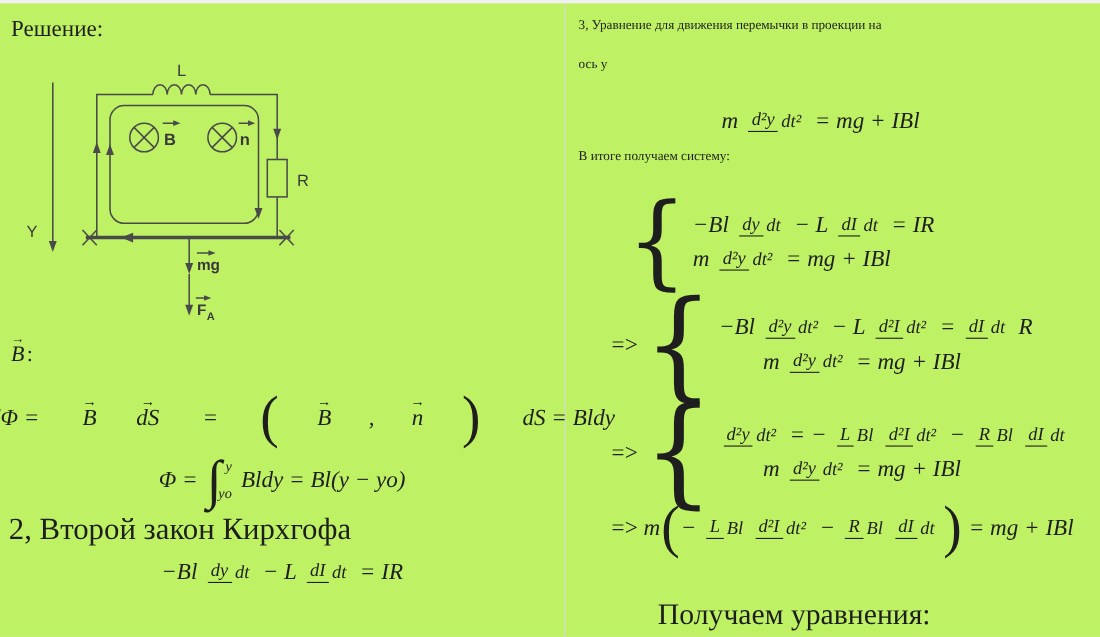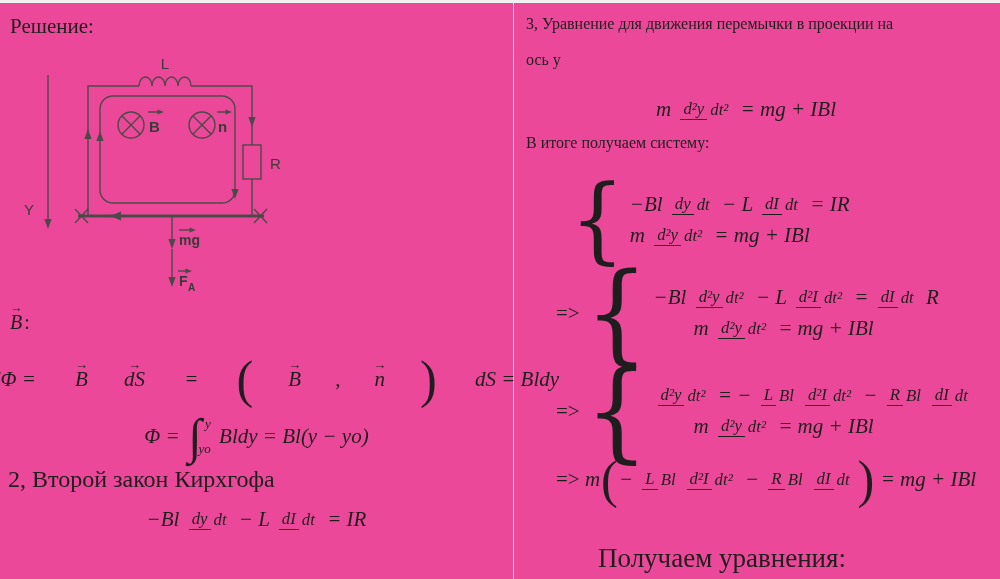--- a/index.html
+++ b/index.html
@@ -1,23 +1,23 @@
 <!DOCTYPE html>
 <html><head>
 <meta charset="utf-8">
 <style>
   html,body{margin:0;padding:0;background:#e9e9e9;}
-  #page{position:relative;width:1000px;height:579px;background:#ec4899;overflow:hidden;
+  #page{position:relative;width:1000px;height:579px;background:#bef264;overflow:hidden;
         border-top:3px solid #f0f0f0;box-sizing:border-box;
         font-family:"Liberation Serif","DejaVu Serif",serif;color:#1e1e1e;}
   .divider{position:absolute;left:513px;top:0;width:1px;height:579px;background:#d8d8d8;}
   .abs{position:absolute;}
   .heading{font-size:21px;}
-  .sec-title{font-size:24px;}
-  .plain{font-size:16px;white-space:nowrap;}
+  .sec-title{font-size:28px;}
+  .plain{font-size:12px;white-space:nowrap;}
   .eq{display:flex;align-items:center;font-size:21px;padding-top:10px;}
   .center{justify-content:center;}
   .it{font-style:italic;white-space:pre;}
   .rm{font-style:normal;white-space:pre;}
   .frac{display:inline-flex;flex-direction:row;align-items:center;margin:0 4px;
         font-size:0.8em;line-height:1.18;font-style:italic;}
   .frac .num{border-bottom:1.4px solid #1e1e1e;padding:0 3px;}
   .frac .den{padding:0 3px;}
   .vec{display:inline-block;position:relative;font-style:italic;margin:0 2px;}
   .vec::before{content:"→";position:absolute;top:-0.78em;left:50%;transform:translateX(-50%);

